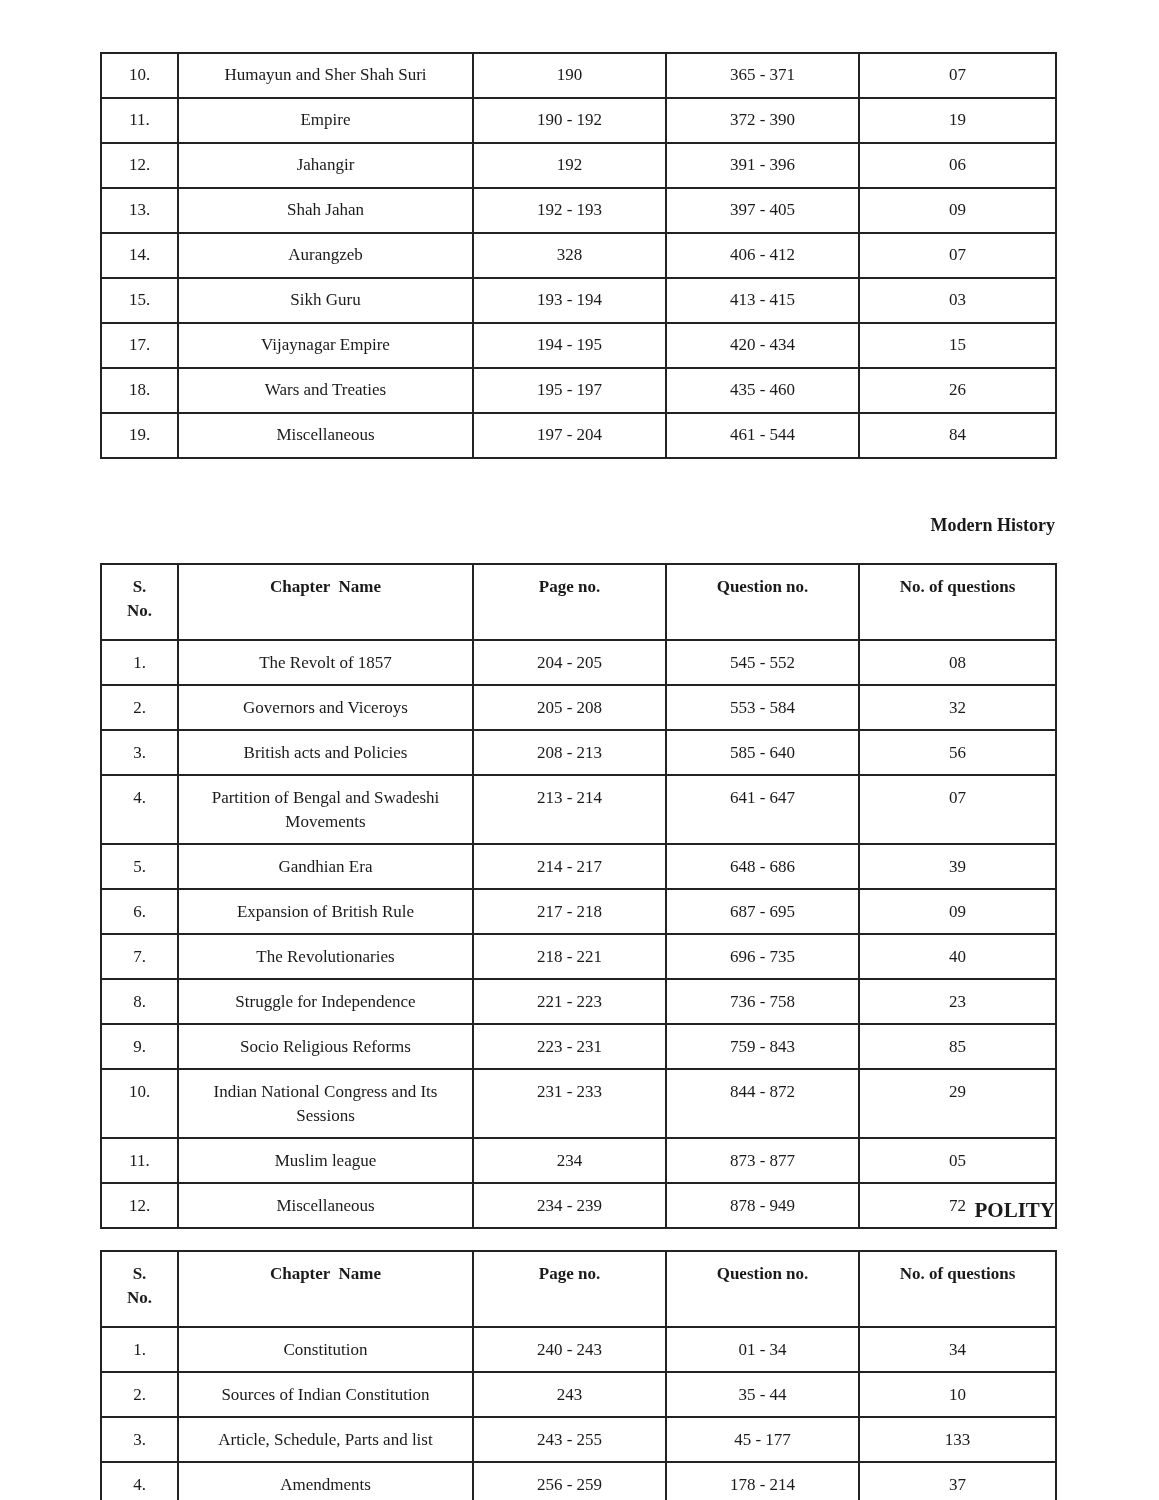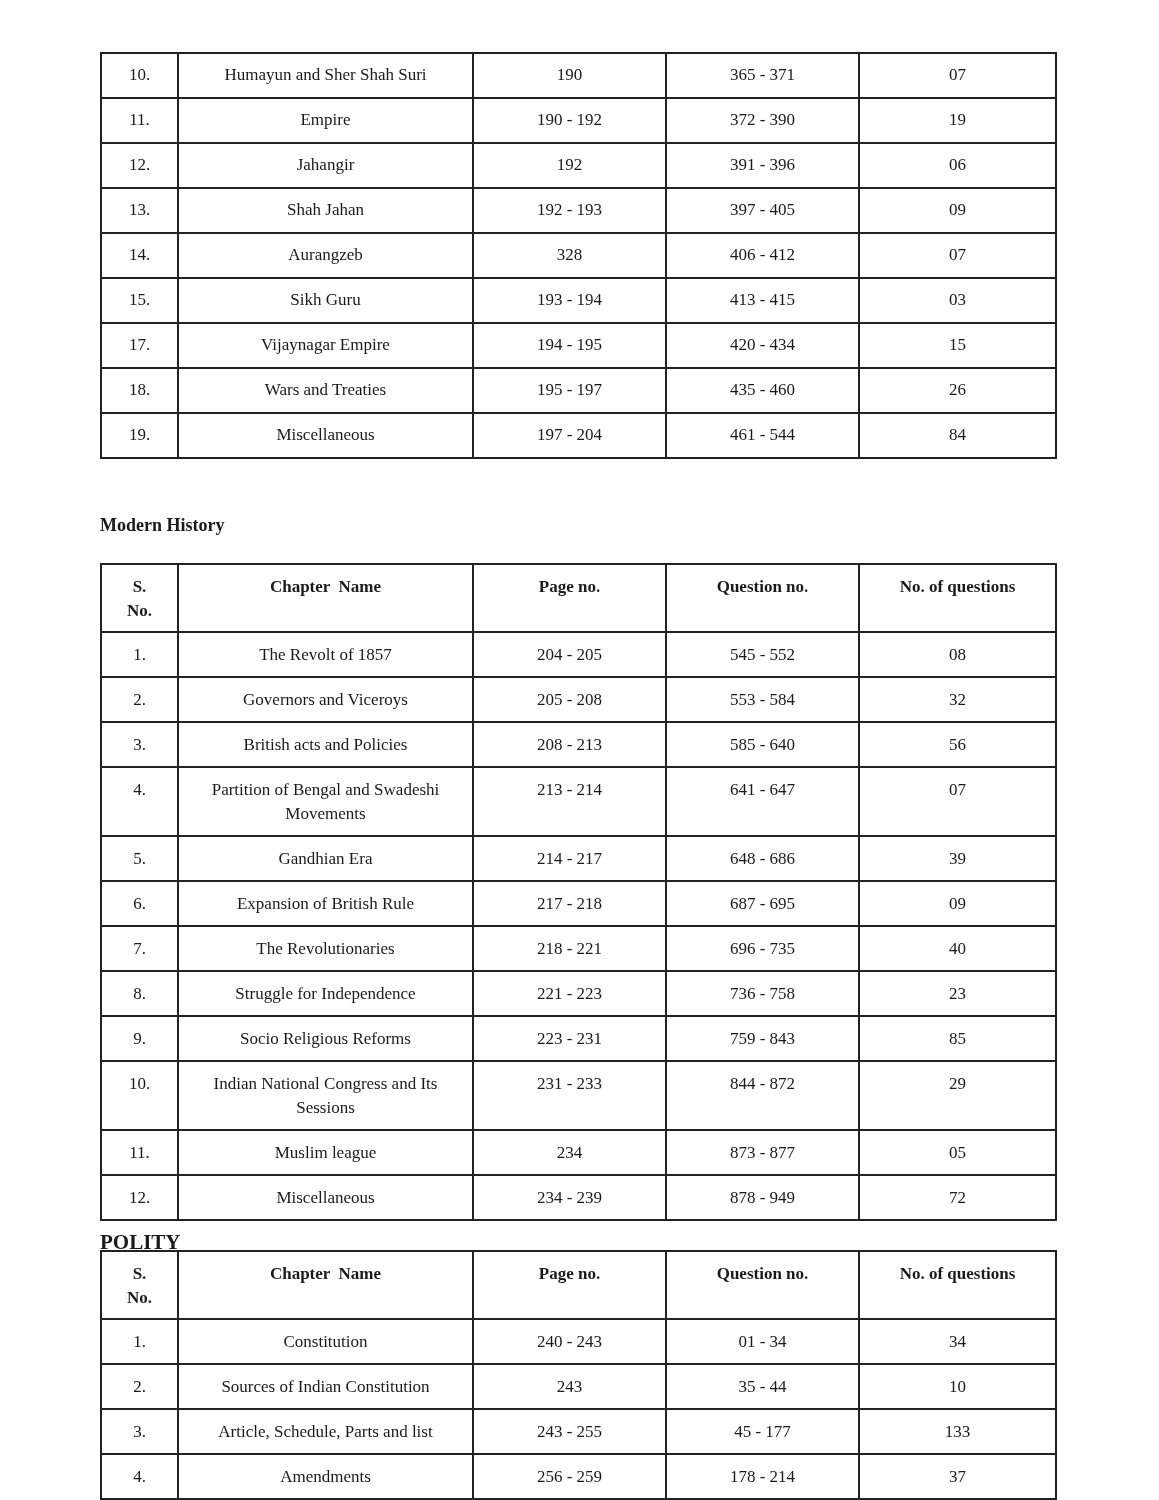--- a/index.html
+++ b/index.html
@@ -1,28 +1,28 @@
 <!DOCTYPE html>
 <html><head>
 <meta charset="utf-8">
 <style>
   html, body { margin: 0; padding: 0; background: #ffffff; }
   body { width: 1159px; height: 1500px; position: relative; font-family: "Liberation Serif", "DejaVu Serif", serif; color: #1a1a1a; }
   .section { position: absolute; left: 100px; width: 955px; font-family: Liberation Serif, serif; }
   table { border-collapse: collapse; width: 100%; table-layout: fixed; }
   td, th { border: 2px solid #222; text-align: center; vertical-align: top; font-size: 17px; line-height: 24px; padding: 10px 24px 9px; font-weight: normal; }
-  th { font-weight: bold; padding-top: 10px; padding-bottom: 8px; }
+  th { font-weight: bold; padding-top: 10px; padding-bottom: 16px; }
   col.c1 { width: 77px; } col.c2 { width: 295px; } col.c3 { width: 193px; } col.c4 { width: 193px; } col.c5 { width: 197px; }
-  .title { text-align: left; font-weight: bold; }
+  .title { text-align: right; font-weight: bold; }
   #sec1 { top: 52px; width: 952px; }
   #sec1 td { height: 24px; padding-top: 9px; padding-bottom: 10px; }
   #t2 { top: 515px; }
   #t2 .title { font-size: 18px; }
   #sec2 { top: 563px; }
-  #t3 { top: 1198px; margin-top: 32px; }
+  #t3 { top: 1198px; }
   #t3 .title { font-size: 21px; }
   #sec3 { top: 1250px; }
 </style>
 </head>
 <body>
 
 <div class="section" id="sec1">
   <table>
     <colgroup>
         <col class="c1">

